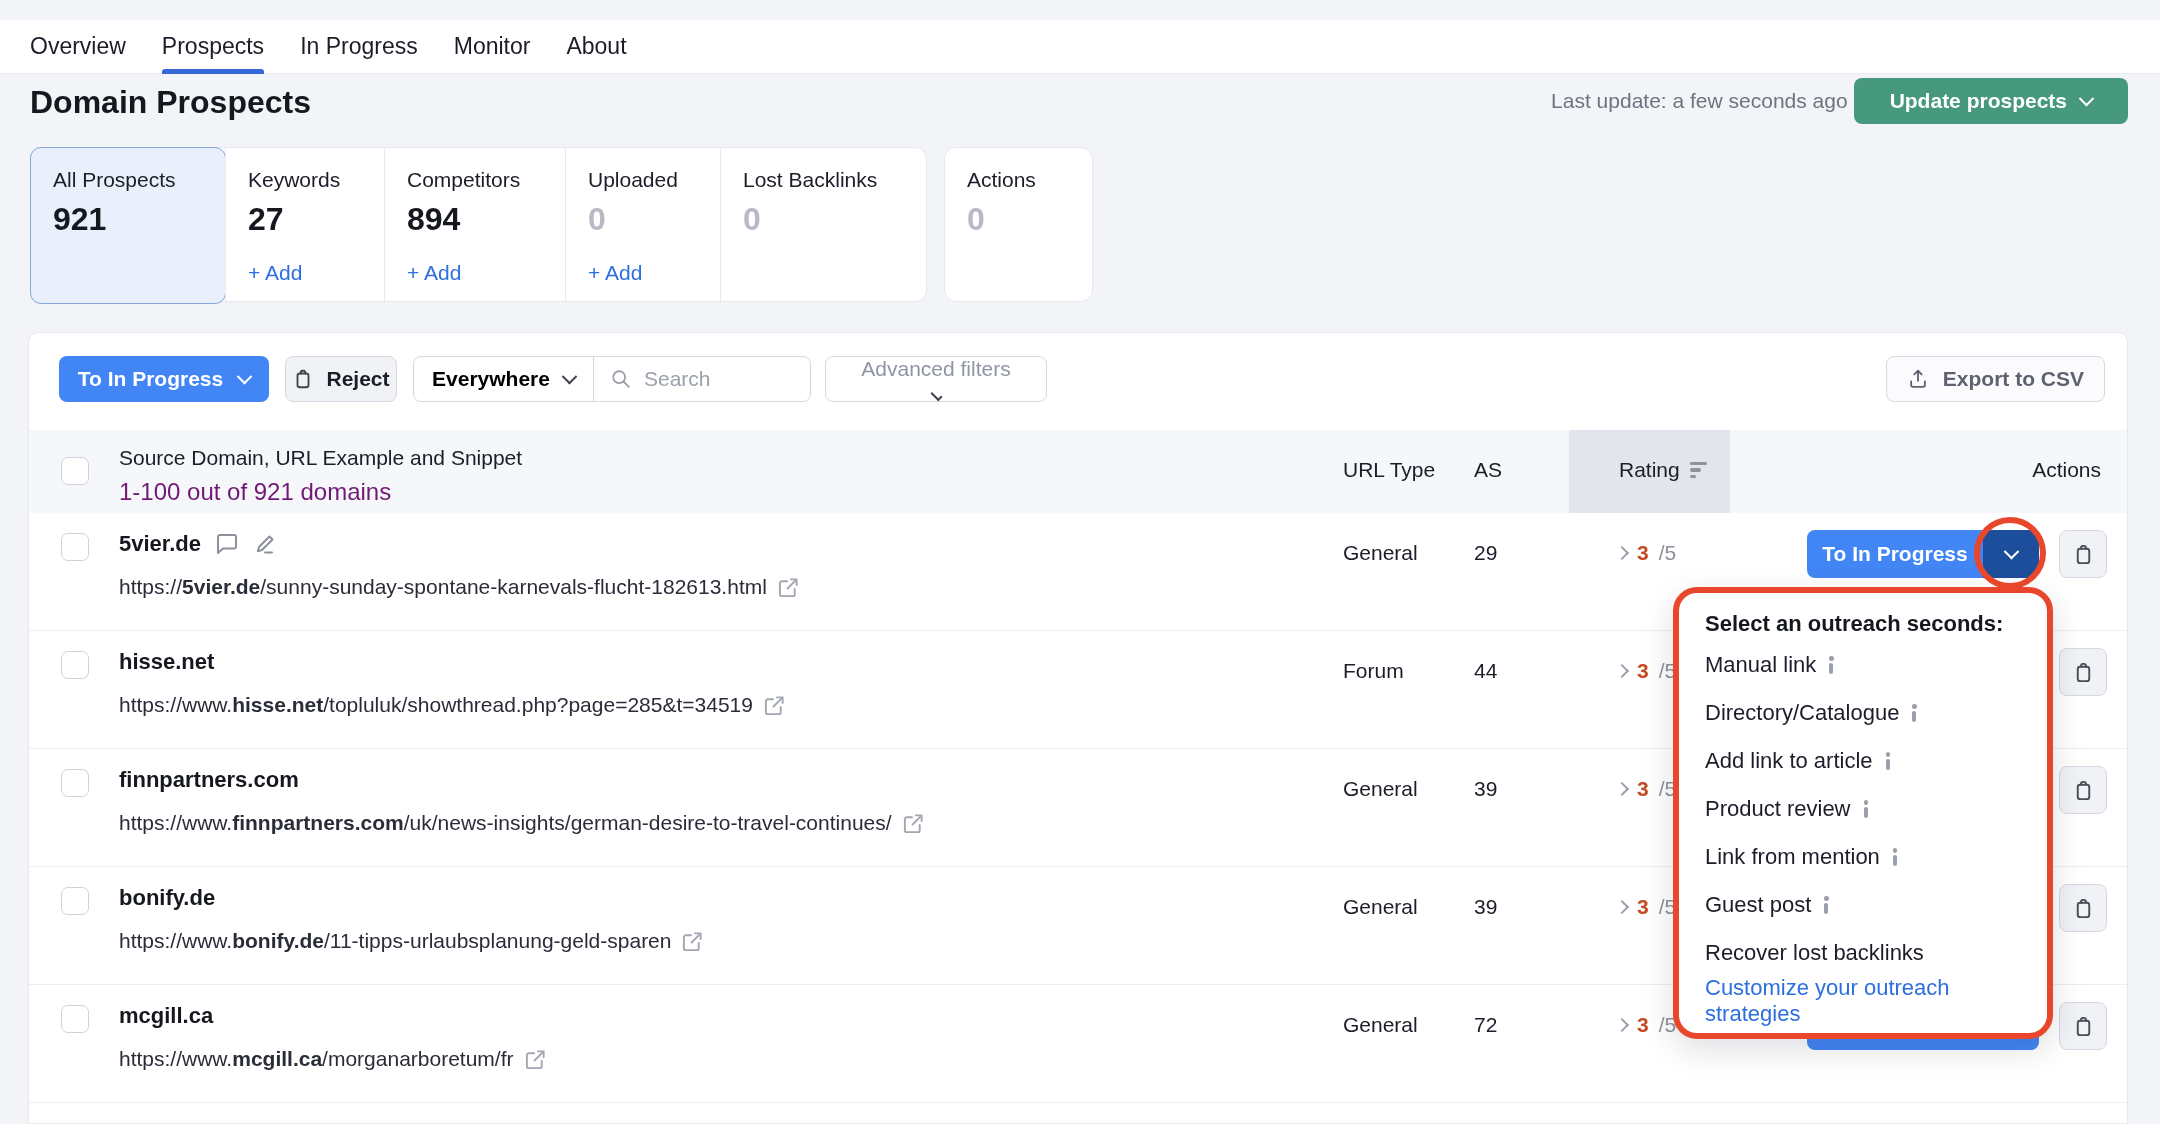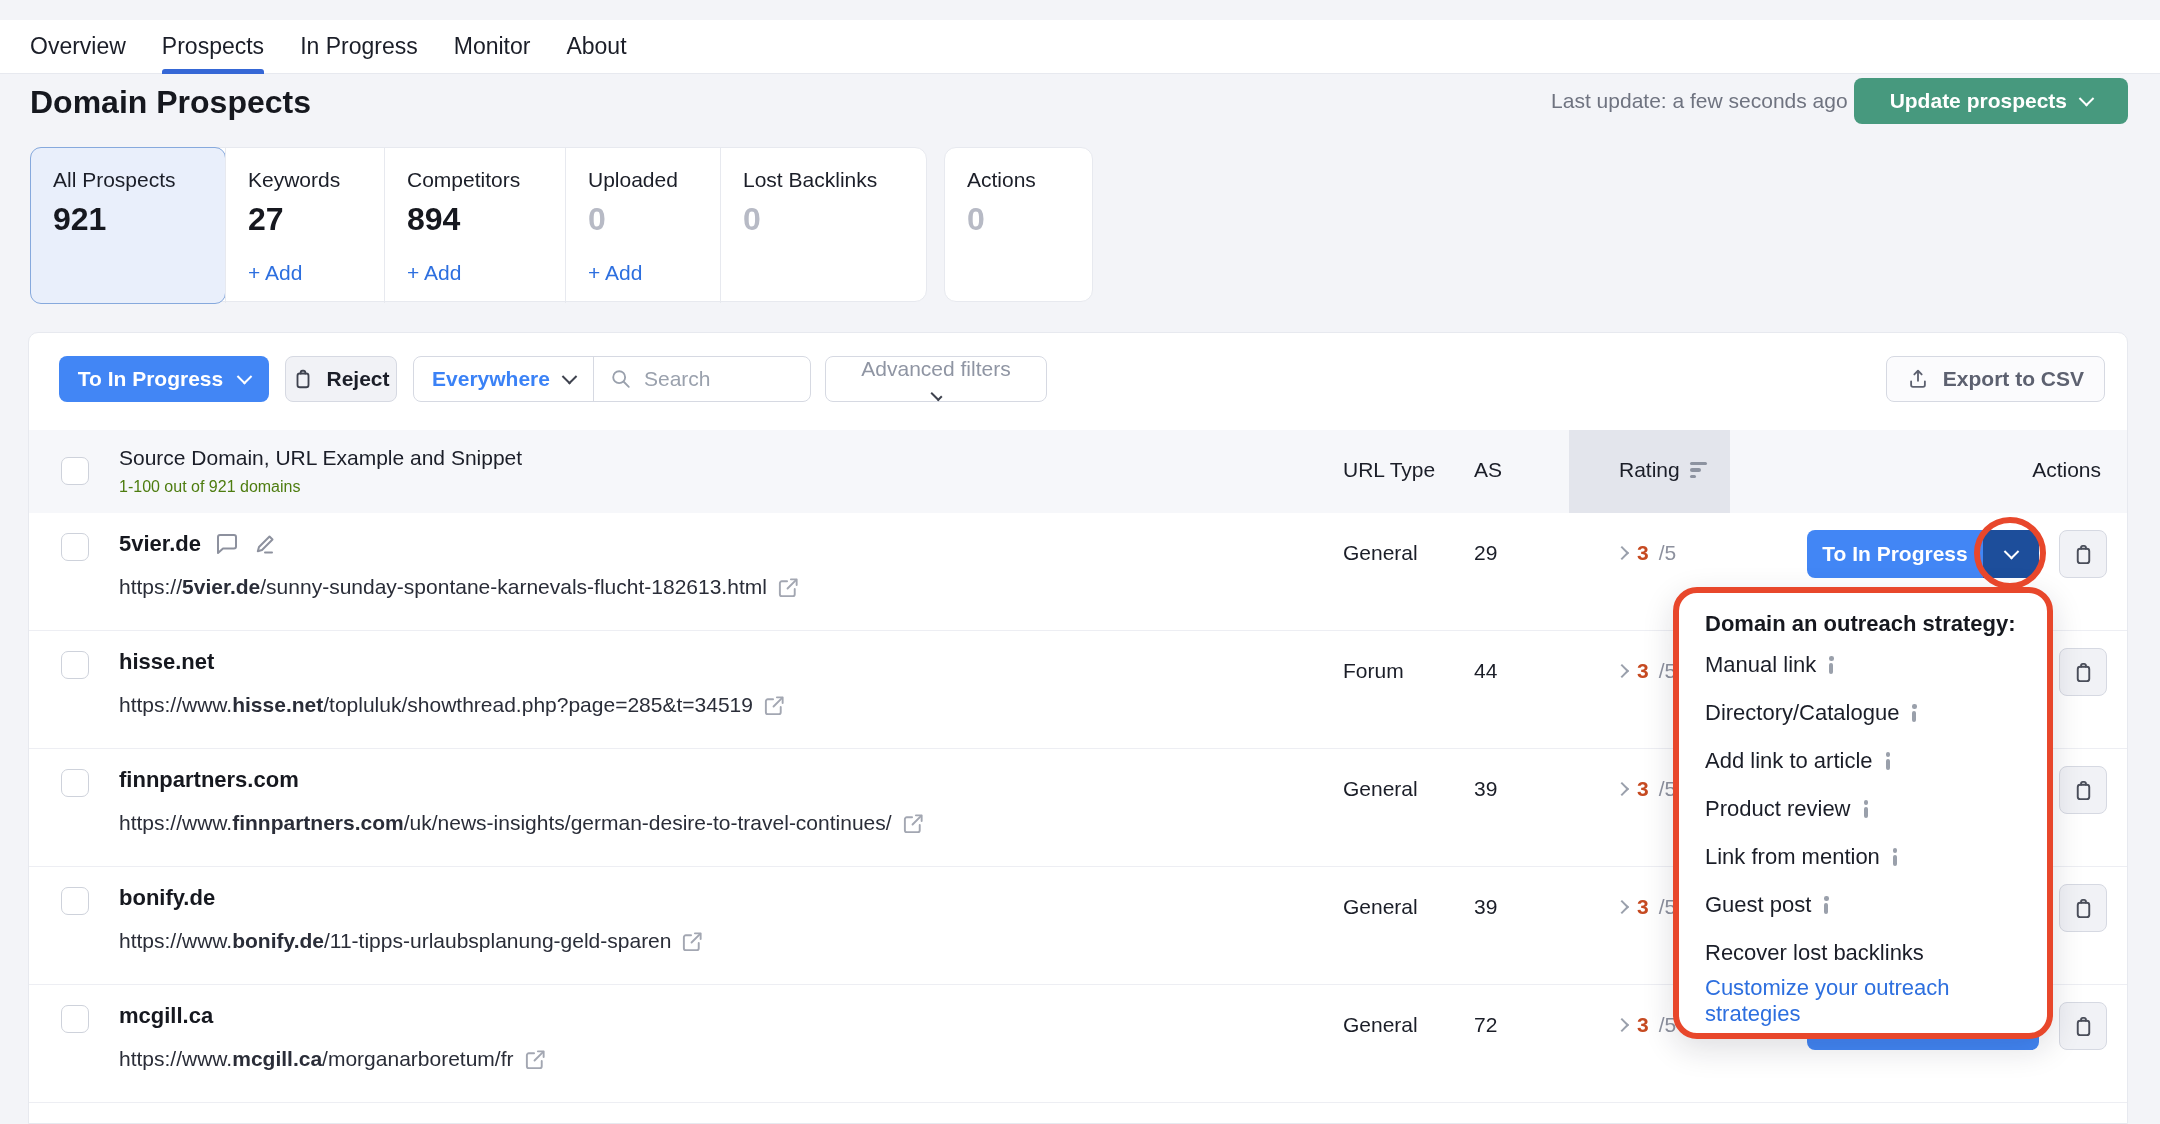--- a/index.html
+++ b/index.html
@@ -34,34 +34,34 @@
   .card-value { font-size:32px; font-weight:700; color:#16181f; margin-top:9px; }
   .card-value.muted { color:#b7bac5; }
   .card-add { margin-top:auto; font-size:21px; color:#2d6fdf; cursor:pointer; }
   
   .main-card { position:absolute; left:28px; top:332px; width:2100px; height:792px; background:#fff; border:1px solid #e7e9ef; border-radius:10px 10px 0 0; overflow:hidden; }
   
   .toolbar { position:absolute; left:30px; top:23px; height:46px; display:flex; align-items:stretch; }
   .btn-blue { display:flex; align-items:center; justify-content:center; gap:16px; width:210px; background:#4286f5; color:#fff; border:none; border-radius:8px; font-size:21px; font-weight:600; cursor:pointer; font-family:inherit; }
   .btn-gray { display:flex; align-items:center; justify-content:center; gap:12px; width:112px; margin-left:16px; background:#f1f2f6; color:#1b1e28; border:1px solid #d6d9e2; border-radius:8px; font-size:21px; font-weight:600; cursor:pointer; font-family:inherit; }
   .search-group { display:flex; margin-left:16px; width:398px; background:#fff; border:1px solid #d6d9e2; border-radius:8px; overflow:hidden; }
-  .scope { display:flex; align-items:center; justify-content:center; gap:14px; width:180px; border-right:1px solid #d6d9e2; font-size:21px; font-weight:600; color:#3b82f6; cursor:pointer; }
+  .scope { display:flex; align-items:center; justify-content:center; gap:14px; width:180px; border-right:1px solid #d6d9e2; font-size:21px; font-weight:600; color:#000000; cursor:pointer; }
   .search-box { flex:1; display:flex; align-items:center; gap:12px; padding-left:16px; cursor:text; }
   .search-ph { font-size:21px; color:#9aa1ad; }
   .btn-outline { display:flex; align-items:center; justify-content:center; gap:14px; margin-left:14px; width:222px; background:#fff; border:1px solid #d6d9e2; border-radius:8px; font-size:21px; cursor:pointer; font-family:inherit; color:#8f95a3;flex-direction:column; }
   .btn-export { position:absolute; right:22px; top:23px; height:46px; display:flex; align-items:center; gap:14px; padding:0 20px; background:#fbfbfd; border:1px solid #d6d9e2; border-radius:8px; font-size:21px; font-weight:600; color:#5d6170; cursor:pointer; font-family:inherit; }
   
   .checkbox { position:absolute; left:32px; width:28px; height:28px; background:#fff; border:1.6px solid #ced2db; border-radius:7px; cursor:pointer; }
   
   .thead { position:absolute; left:0; top:97px; width:2100px; height:83px; background:#f6f7fa; }
   .thead .checkbox { top:27px; }
   .rating-band { position:absolute; left:1540px; top:0; width:161px; height:83px; background:#e3e5ec; }
   .th-source { position:absolute; left:90px; top:16px; }
   .th-main { font-size:21px; color:#1b1e28; }
-  .th-sub { font-size:16px; color:#4d7c0f; margin-top:8px; }
+  .th-sub { font-size:24px; color:#701a75; margin-top:8px; }
   .th { position:absolute; top:28px; font-size:21px; color:#1b1e28; }
   .col-type { left:1314px; }
   .col-as { left:1445px; }
   .col-rating { left:1590px; display:flex; align-items:center; gap:10px; cursor:pointer; }
   .sort-icon { display:flex; flex-direction:column; gap:3px; align-items:flex-start; }
   .sort-icon i { display:block; height:3.5px; background:#8d93a0; border-radius:2px; }
   .sort-icon i:nth-child(1){width:17px;} .sort-icon i:nth-child(2){width:11px;} .sort-icon i:nth-child(3){width:6px;}
   .col-actions { right:28px; }
   
   .rows { position:absolute; left:0; top:180px; width:2100px; }
@@ -409,21 +409,21 @@
         </button>
       </div>
 
     </div>
   </div>
 
   <div class="annotation-circle"></div>
 
   <div class="dropdown">
     <div class="menu">
-      <div class="menu-title">Domain an outreach strategy:</div>
+      <div class="menu-title">Select an outreach seconds:</div>
       <div class="menu-item">
         <span>Manual link</span>
         <span class="info-icon"></span>
       </div>
       <div class="menu-item">
         <span>Directory/Catalogue</span>
         <span class="info-icon"></span>
       </div>
       <div class="menu-item">
         <span>Add link to article</span>

